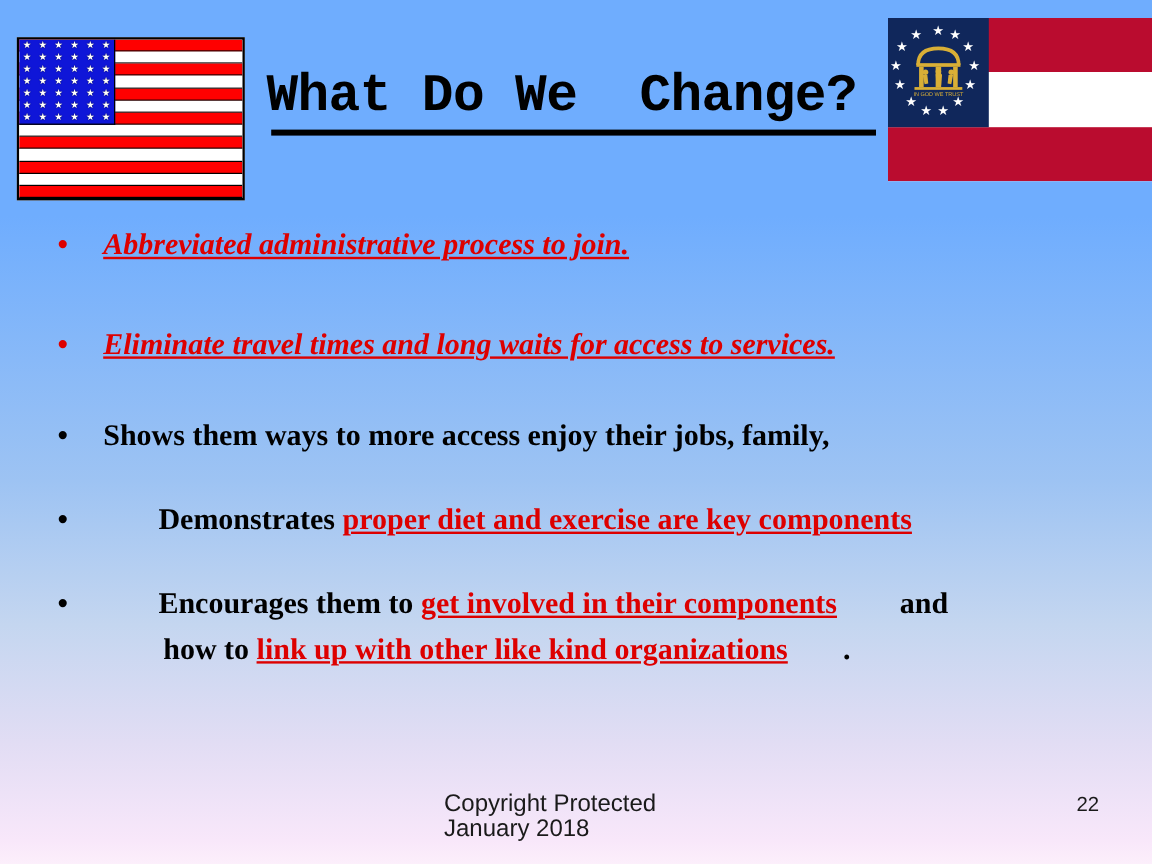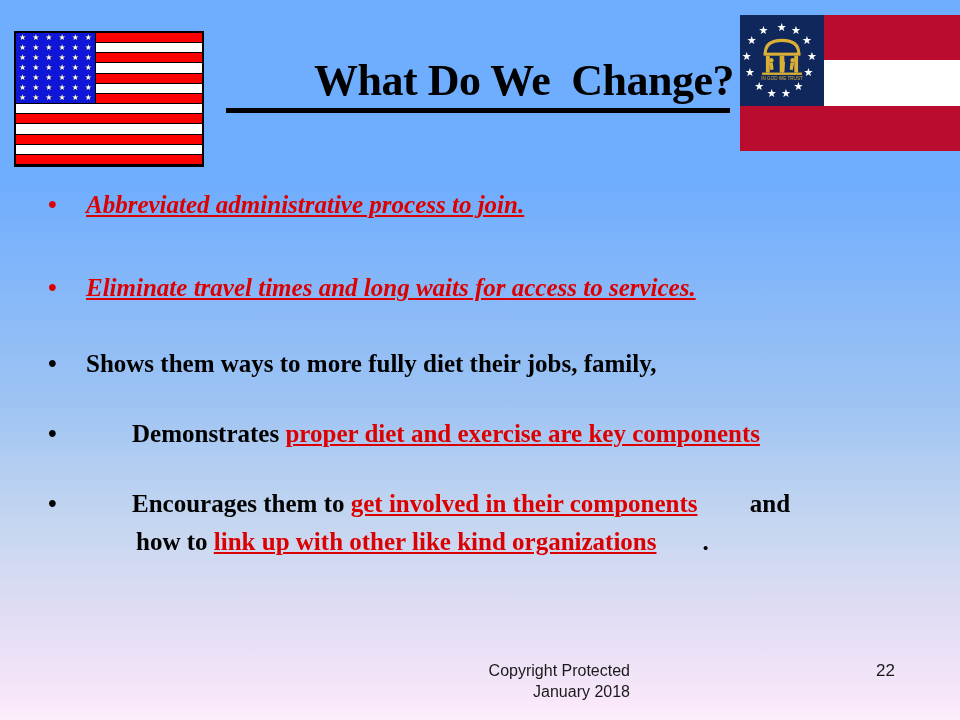--- a/index.html
+++ b/index.html
@@ -123,22 +123,22 @@
     width: 46px;
     height: 48px;
   }
 
   
   #title {
     position: absolute;
     left: 222px;
     top: 55px;
     width: 512px;
-    text-align: right;
-    font-family: Liberation Serif, serif;
+    text-align: left;
+    font-family: Liberation Mono, monospace;
     font-weight: bold;
     font-size: 44px;
     line-height: 52px;
     color: #000000;
     white-space: pre;
     letter-spacing: -0.5px;
   }
   #title-rule {
     position: absolute;
     left: 226px;
@@ -188,30 +188,30 @@
   #b3 { margin-bottom: 32px; }
   #b4 { margin-bottom: 32px; }
   #b5 { margin-bottom: 0; }
 
   
   #footer {
     position: absolute;
     left: 370px;
     top: 660px;
     width: 260px;
-    text-align: right;
+    text-align: left;
     font-family: "Liberation Sans", sans-serif;
-    font-size: 16px;
+    font-size: 20px;
     line-height: 21px;
     font-weight: normal;
     color: #1a1a1a;
   }
   #page-number {
     position: absolute;
-    left: 876px;
+    left: 897px;
     top: 660px;
     font-family: "Liberation Sans", sans-serif;
     font-size: 17px;
     line-height: 21px;
     color: #1a1a1a;
   }
 </style>
 </head>
 <body>
 
@@ -332,21 +332,21 @@
     <div class="bullet red" id="b2">
       <div class="marker">•</div>
       <div class="text">
         <span class="u">Eliminate travel times and long waits for access to services.</span>
       </div>
     </div>
 
     <div class="bullet black" id="b3">
       <div class="marker">•</div>
       <div class="text">
-        <span>Shows them ways to more fully diet their jobs, family,</span>
+        <span>Shows them ways to more access enjoy their jobs, family,</span>
       </div>
     </div>
 
     <div class="bullet black" id="b4">
       <div class="marker">•</div>
       <div class="text">
         <span class="blk-seg">Demonstrates </span><span class="red-seg">proper diet and exercise are key components</span>
       </div>
     </div>
 

